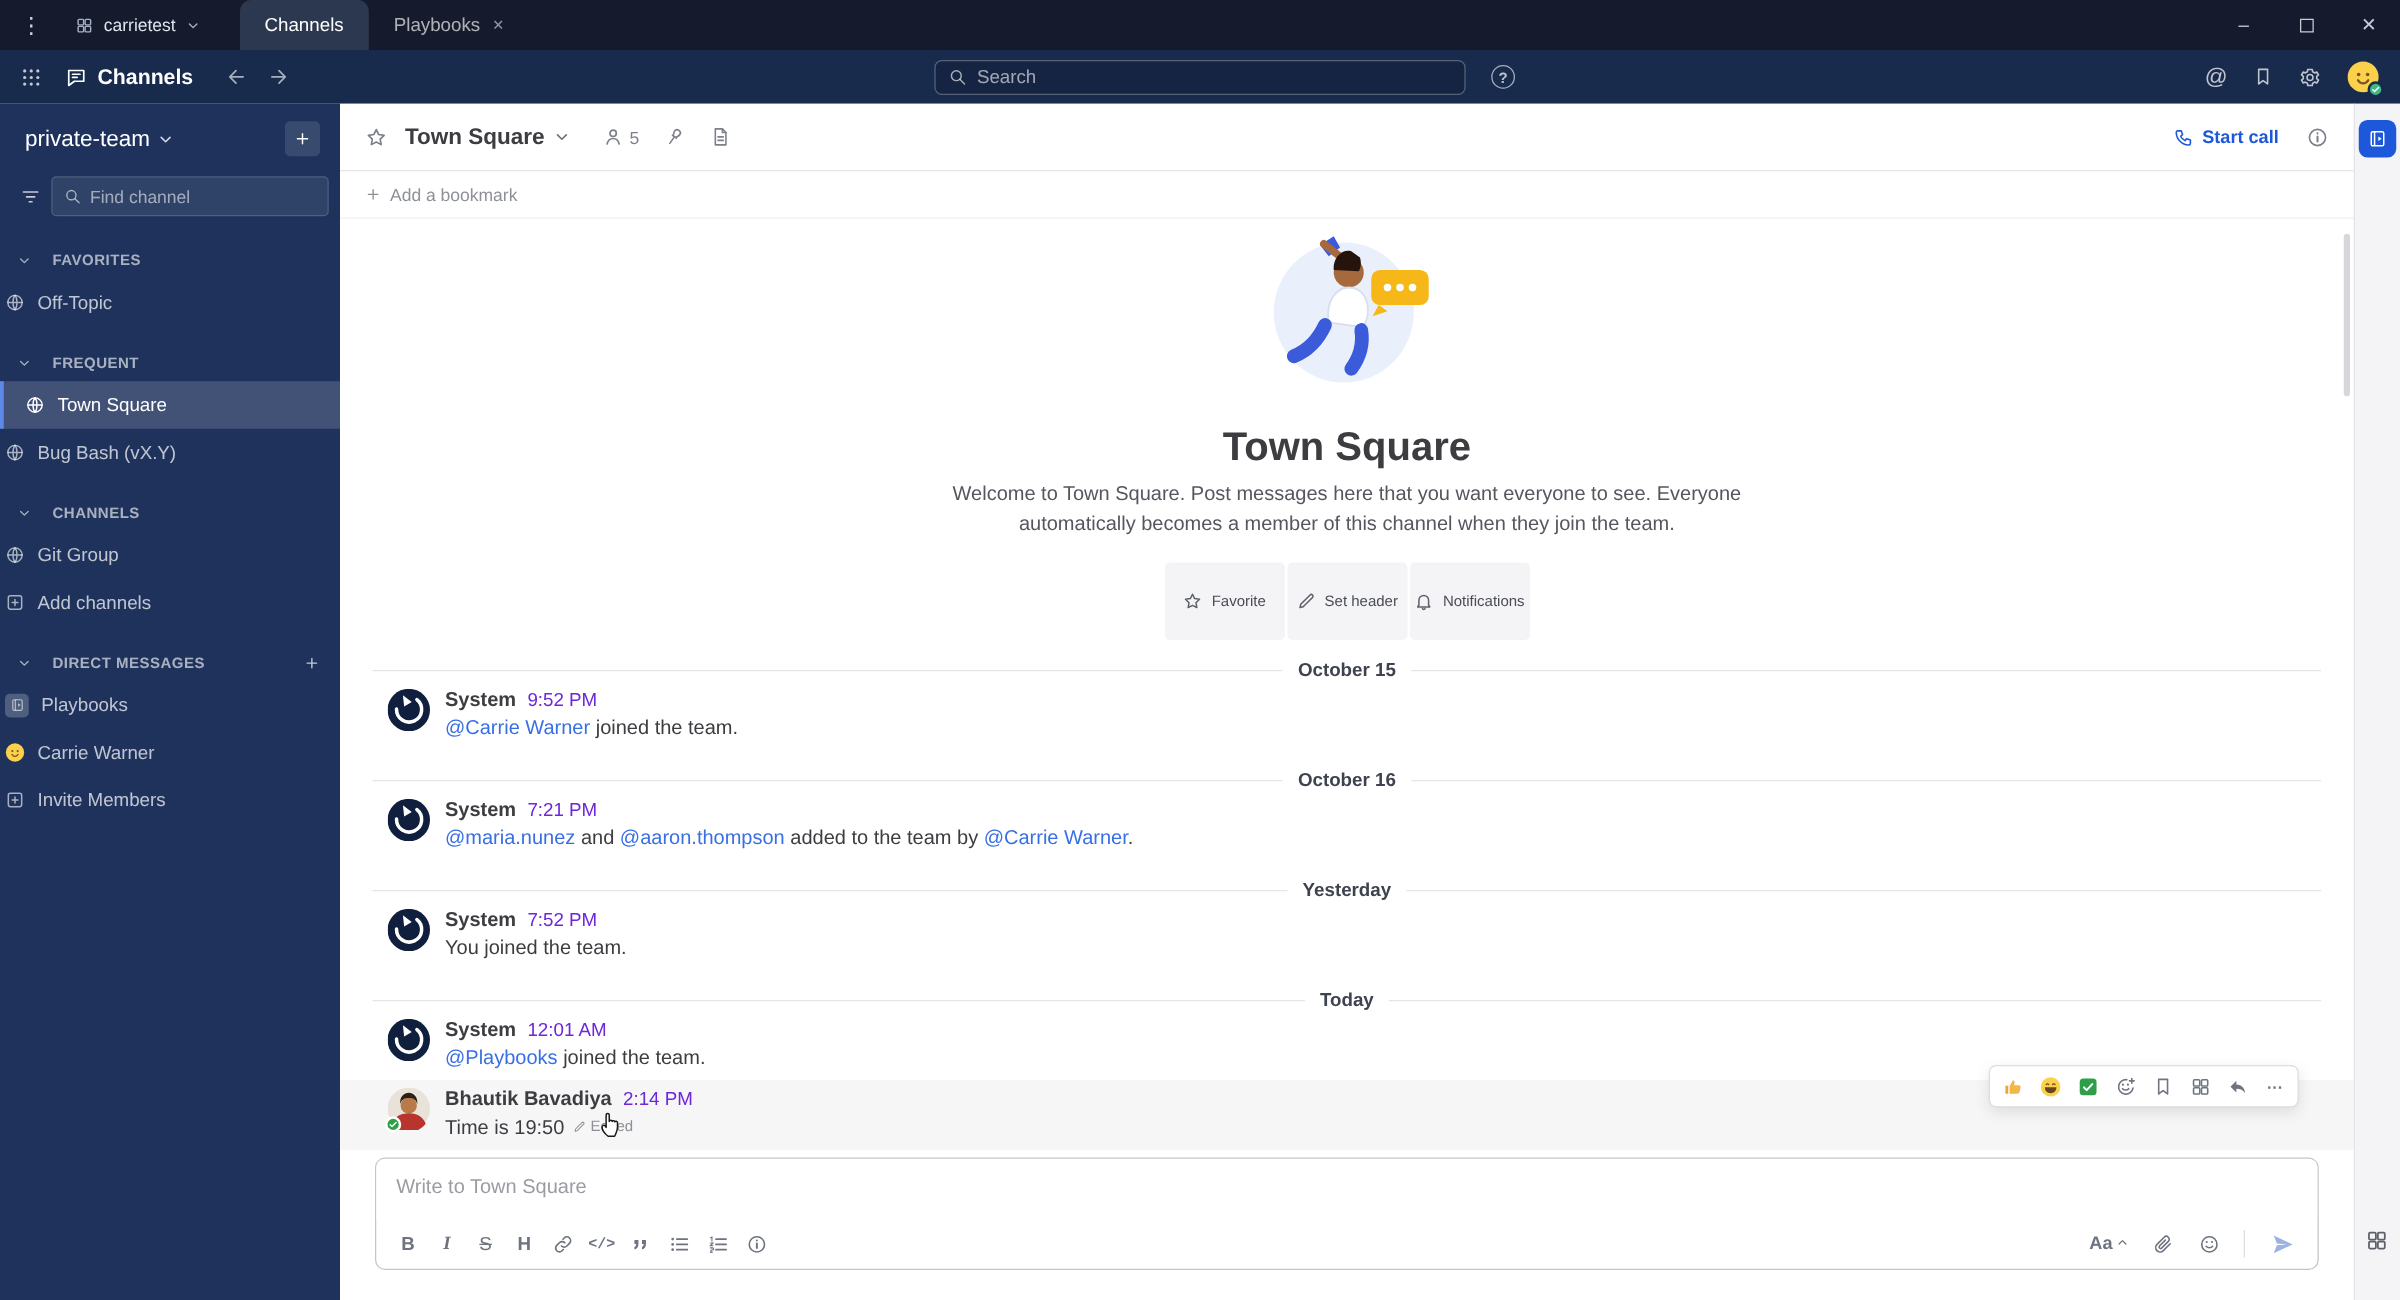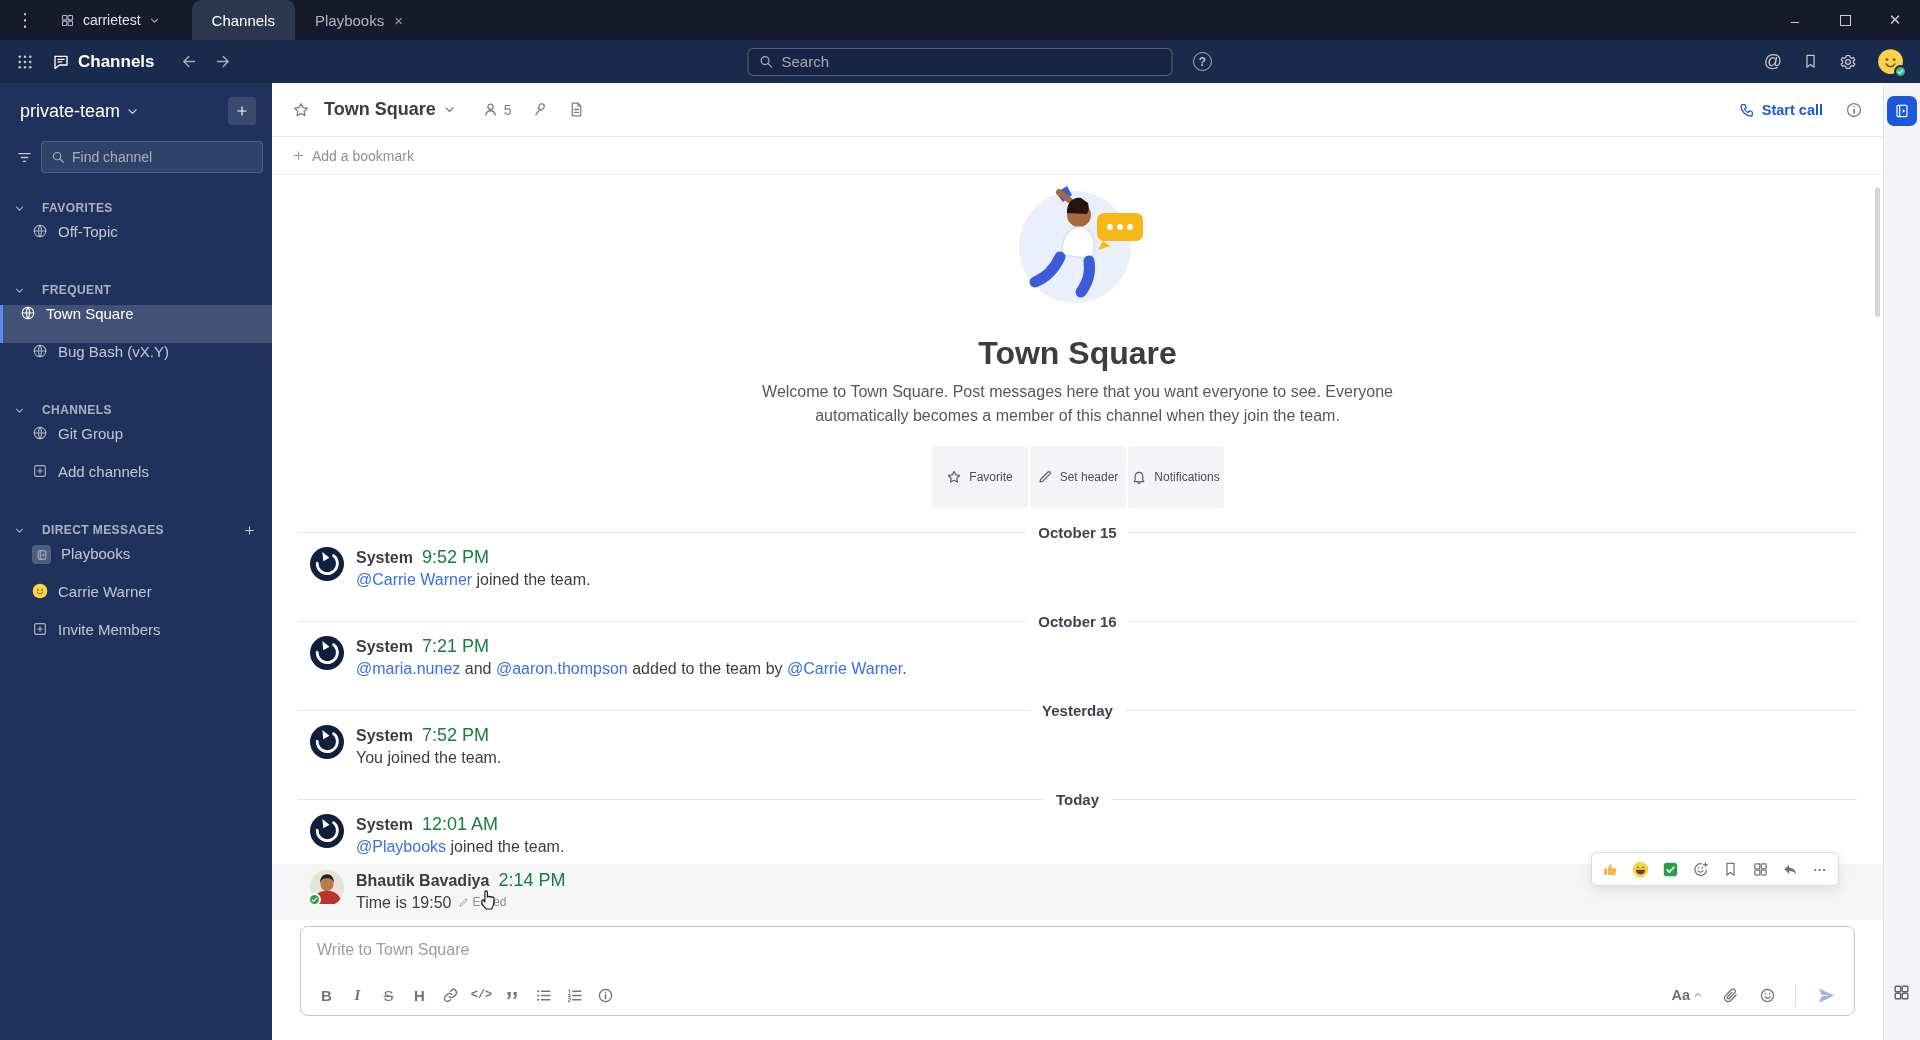--- a/index.html
+++ b/index.html
@@ -45,21 +45,21 @@
   .sb-plus{margin-left:auto;width:28px;height:28px;border-radius:4px;background:rgba(255,255,255,.12);display:flex;align-items:center;justify-content:center;color:#fff}
   .find-row{display:flex;align-items:center;gap:8px;padding:8px 16px 6px 16px}
   .filter-btn{width:30px;height:32px;display:flex;align-items:center;justify-content:center;color:rgba(255,255,255,.75)}
   .find-box{flex:1;height:32px;background:rgba(255,255,255,.08);border:1px solid rgba(255,255,255,.16);border-radius:4px;display:flex;align-items:center;gap:7px;padding:0 9px;color:rgba(255,255,255,.6)}
   .find-box input{flex:1;min-width:0;background:transparent;border:none;outline:none;color:#fff;font-size:14px;font-family:inherit}
   .find-box input::placeholder{color:rgba(255,255,255,.56)}
   .sec{margin-top:14px}
   .sec-head{display:flex;align-items:center;gap:17px;height:30px;padding:0 16px 0 14px;font-size:12px;font-weight:700;letter-spacing:.4px;color:rgba(255,255,255,.62)}
   .sec-head .chev{width:11px;height:11px}
   .sec-head .sb-plus2{margin-left:auto;color:rgba(255,255,255,.75)}
-  .sb-item{display:flex;align-items:flex-start;gap:10px;height:38px;padding:0 16px 0 32px;font-size:15px;color:rgba(255,255,255,.72);cursor:pointer}
+  .sb-item{display:flex;align-items:center;gap:10px;height:38px;padding:0 16px 0 4px;font-size:15px;color:rgba(255,255,255,.72);cursor:pointer}
   .sb-item .ic{width:16px;height:16px;color:rgba(255,255,255,.62)}
   .sb-item.active{background:rgba(255,255,255,.16);color:#fff;border-left:3px solid #5d89ea;padding-left:17px}
   .sb-item.active .ic{color:#fff}
   .pb-badge{width:19px;height:19px;border-radius:4px;background:rgba(255,255,255,.22);display:flex;align-items:center;justify-content:center;color:#fff}
   .pb-badge .ic{width:12px;height:12px}
   .mini-avatar{width:20px;height:20px}
 
   
   .main{position:absolute;top:83px;left:272px;right:37px;bottom:0;background:#fff;display:flex;flex-direction:column}
   .chan-header{height:54px;flex:none;display:flex;align-items:center;padding:0 20px;border-bottom:1px solid #e6e6ea}
@@ -88,21 +88,21 @@
   .day-div span{padding:0 12px;font-size:15px;font-weight:700;color:#3f4350}
 
   .msg{display:flex;gap:12px;padding:6px 26px 6px 38px;position:relative}
   .msg.hovered{background:#f6f6f7}
   .avatar{width:34px;height:34px;flex:none;position:relative}
   .avatar .ic{width:34px;height:34px}
   .avatar .badge{position:absolute;left:-2px;bottom:-2px;width:13px;height:13px;border-radius:50%;background:#2e9e49;border:2px solid #fff;display:flex;align-items:center;justify-content:center}
   .avatar .badge .ic{width:7px;height:7px;color:#fff}
   .meta{display:flex;align-items:baseline;gap:9px;line-height:20px}
   .sender{font-size:16px;font-weight:700;color:#3d3c40}
-  .time{font-size:18px;color:#15803d}
+  .time{font-size:15px;color:#6d28d9}
   .mtext{font-size:16px;line-height:23px;color:#3d3c40}
   .mention{color:#386fe5;cursor:pointer;text-decoration:none}
   .edited{display:inline-flex;align-items:center;gap:3px;margin-left:7px;font-size:12px;color:#8d9097}
   .edited .ic{width:11px;height:11px}
 
   .hover-toolbar{position:absolute;top:-12px;right:44px;display:flex;align-items:center;gap:2px;background:#fff;border:1px solid #dcdce1;border-radius:6px;padding:3px 4px;box-shadow:0 4px 12px rgba(0,0,0,.1)}
   .ht-btn{width:28px;height:26px;display:flex;align-items:center;justify-content:center;border-radius:4px;color:#6f7480;cursor:pointer;font-size:13px;font-weight:700}
   .ht-btn .ic{width:17px;height:17px}
 
   

